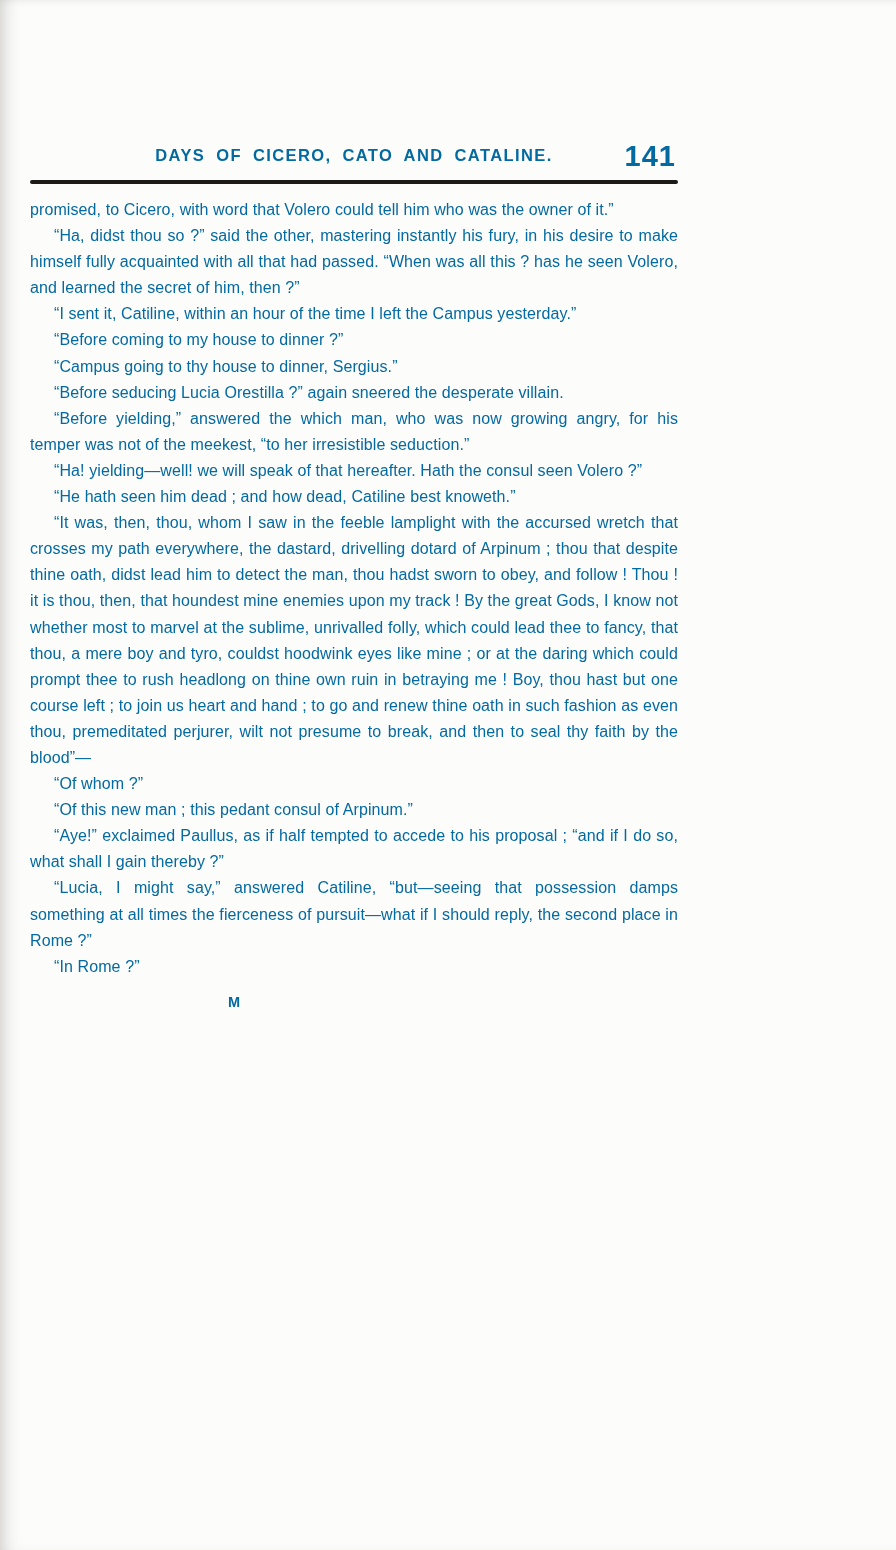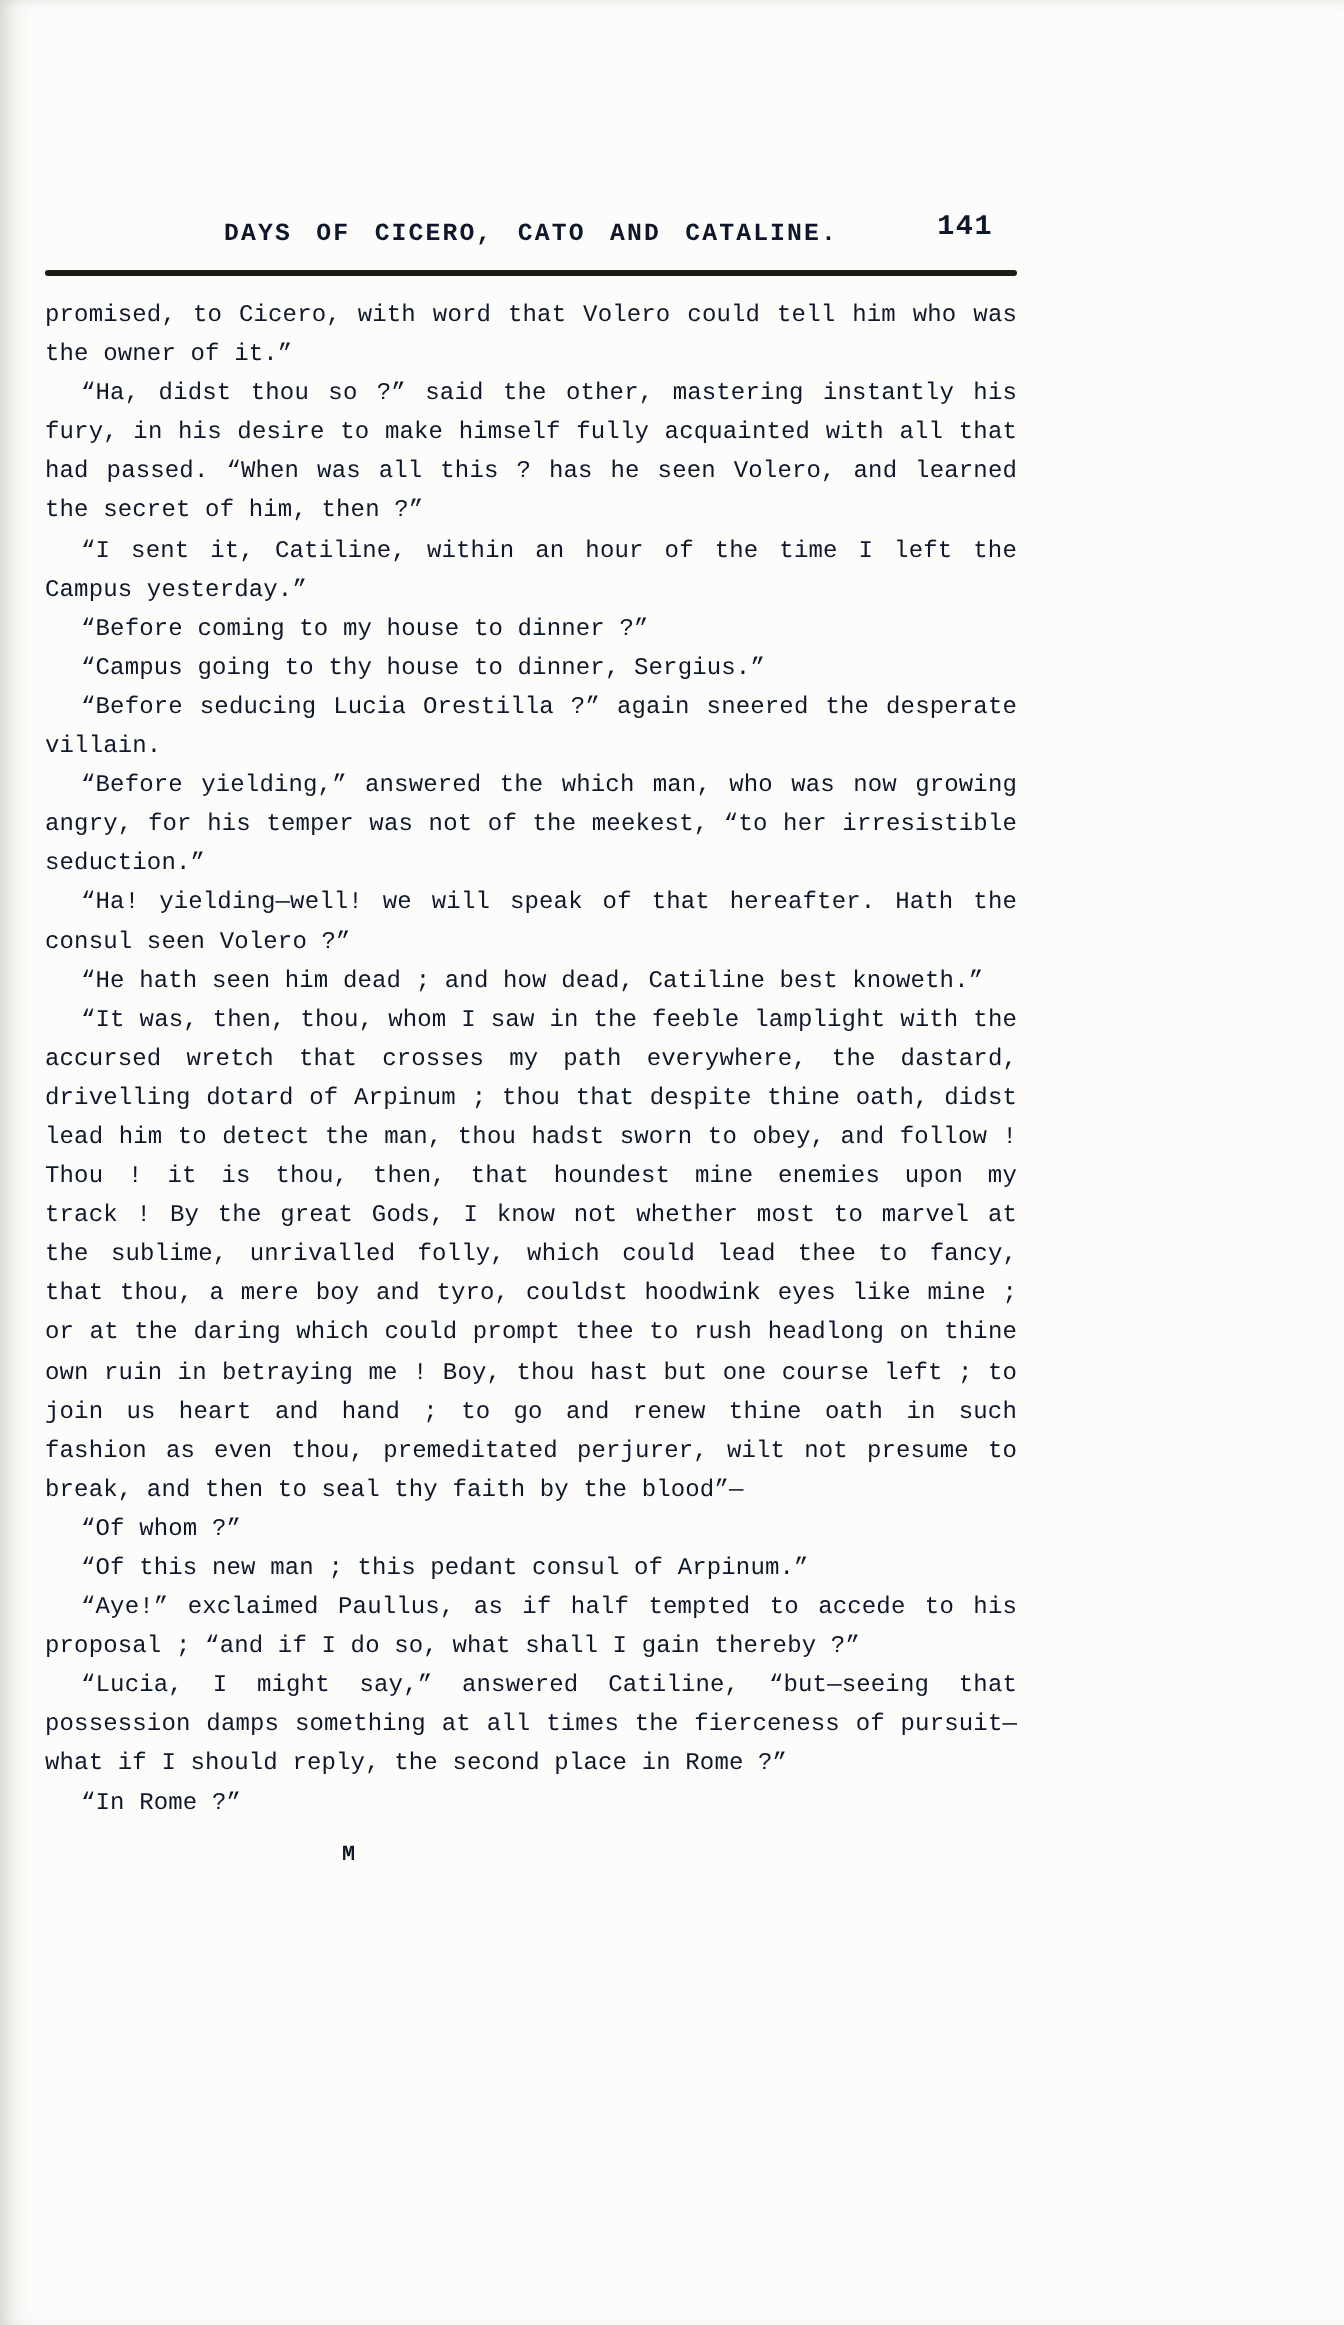--- a/index.html
+++ b/index.html
@@ -7,22 +7,22 @@
     padding: 0;
     background: #ffffff;
   }
   .scan-page {
     position: relative;
     width: 896px;
     height: 1550px;
     background: #fcfcfa;
     box-shadow: inset 14px 0 18px -12px rgba(60,58,55,0.28),
                 inset 0 6px 10px -8px rgba(60,58,55,0.12);
-    font-family: Liberation Mono, monospace;
-    color: #0f172a;
+    font-family: Liberation Sans, sans-serif;
+    color: #0369a1;
     overflow: hidden;
     box-sizing: border-box;
   }
   .content {
     position: absolute;
     left: 30px;
     top: 146px;
     width: 648px;
   }
   .page-header {
@@ -32,23 +32,23 @@
   }
   .running-title {
     font-size: 16.5px;
     font-weight: bold;
     letter-spacing: 1.4px;
     word-spacing: 5px;
     white-space: nowrap;
   }
   .page-number {
     position: absolute;
-    right: 16px;
+    right: 2px;
     top: -6px;
-    font-size: 19px;
+    font-size: 29px;
     font-weight: bold;
     letter-spacing: 1px;
   }
   .header-rule {
     margin-top: 8px;
     height: 4px;
     background: #1d1b18;
     border-radius: 2px;
   }
   .page-body {

